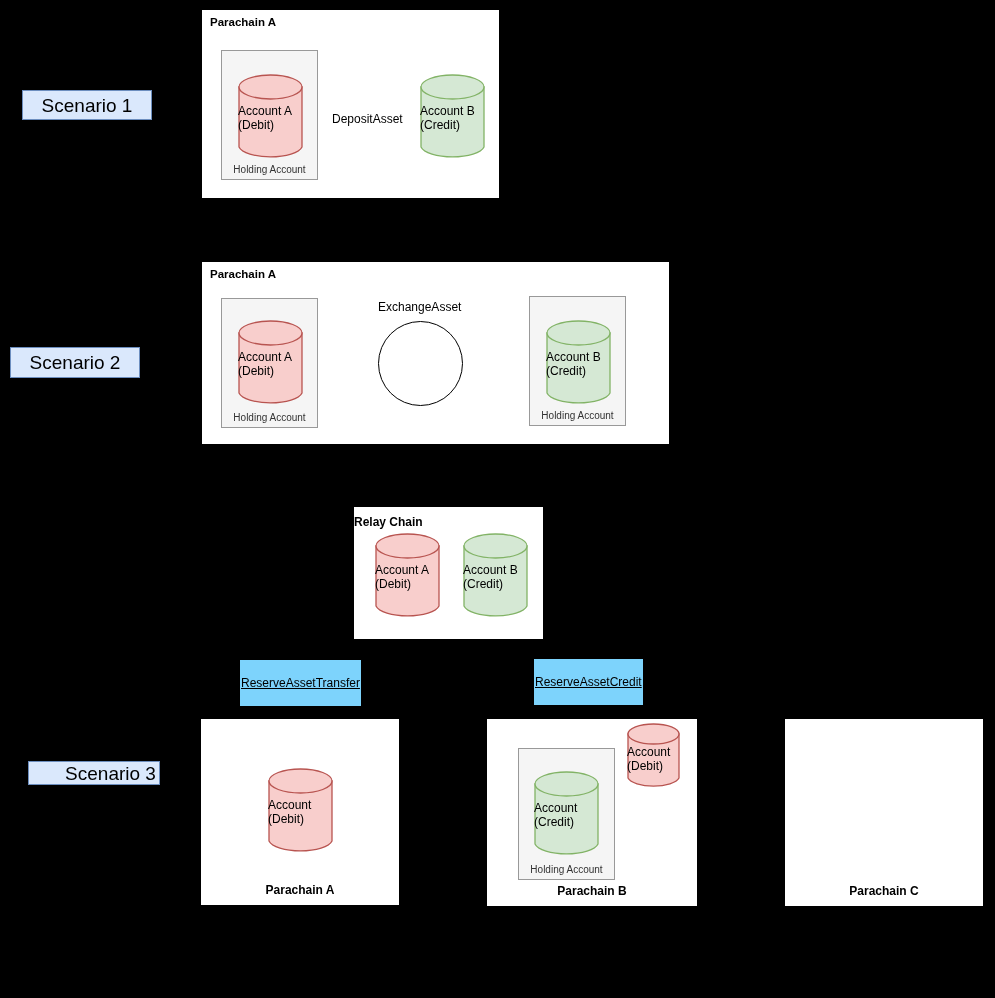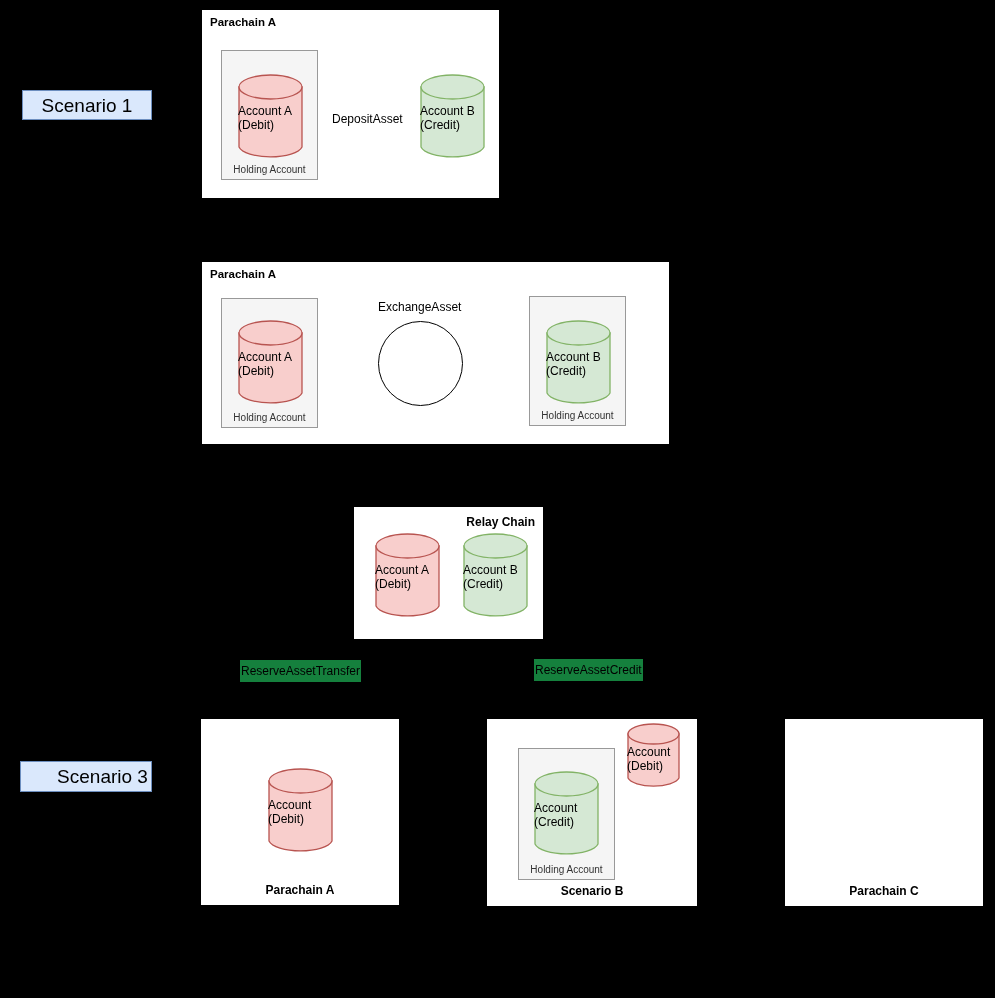--- a/index.html
+++ b/index.html
@@ -47,23 +47,23 @@
     position: absolute;
     left: 8px;
     top: 6px;
     font-size: 11.5px;
     font-weight: bold;
     color: #000;
   }
   .chain-title-tc {
     position: absolute;
     left: 0;
-    right: 8px;
+    right: 0;
     top: 8px;
-    text-align: right;
+    text-align: left;
     font-size: 12px;
     font-weight: bold;
     color: #000;
   }
   .chain-title-bc {
     position: absolute;
     left: 0;
     right: 0;
     bottom: 8px;
     text-align: center;
@@ -107,22 +107,23 @@
   }
 
   
   .edge-label {
     position: absolute;
     font-size: 12px;
     color: #000;
     white-space: nowrap;
   }
   .edge-label.boxed {
-    background: #15803d;
-    padding: 4px 1px;
+    background: #7dd3fc;
+    padding: 16px 1px;
+    text-decoration: underline;
   }
   .circle-node {
     position: absolute;
     border: 1px solid #000;
     border-radius: 50%;
     background: #ffffff;
     box-sizing: border-box;
   }
   .arrows-layer {
     position: absolute;
@@ -208,20 +209,23 @@
       <ellipse cx="32.5" cy="13" rx="31.5" ry="12" fill="#d5e8d4" stroke="#82b366" stroke-width="1.3"></ellipse>
     </svg>
     <div class="cyl-text">
       <div>Account B</div>
       <div>(Credit)</div>
     </div>
   </div>
 
   <div class="edge-label" style="left:332px; top:112px;">DepositAsset</div>
 
+  <div class="scenario-tag" style="left:10px; top:347px; width:130px; height:31px;">
+    <span>Scenario 2</span>
+  </div>
 
   <div class="chain-box" style="left:201px; top:261px; width:469px; height:184px;">
     <div class="chain-title-tl">Parachain A</div>
   </div>
 
   <div class="holding" style="left:221px; top:298px; width:97px; height:130px;">
     <div class="holding-label">Holding Account</div>
   </div>
 
   <div class="cyl" style="left:238px; top:320px; width:65px; height:86px;">
@@ -247,21 +251,21 @@
     <svg width="65" height="86" viewBox="0 0 65 86">
       <path d="M1,13 L1,73 A32,12 0 0 0 64,73 L64,13 Z" fill="#d5e8d4" stroke="#82b366" stroke-width="1.3"></path>
       <ellipse cx="32.5" cy="13" rx="31.5" ry="12" fill="#d5e8d4" stroke="#82b366" stroke-width="1.3"></ellipse>
     </svg>
     <div class="cyl-text">
       <div>Account B</div>
       <div>(Credit)</div>
     </div>
   </div>
 
-  <div class="scenario-tag" style="left:20px; top:761px; width:132px; height:31px;padding-left:33px;">
+  <div class="scenario-tag" style="left:28px; top:761px; width:132px; height:24px;padding-left:33px;">
     <span>Scenario 3</span>
   </div>
 
   <div class="chain-box no-border" style="left:354px; top:507px; width:189px; height:132px;">
     <div class="chain-title-tc">Relay Chain</div>
   </div>
 
   <div class="cyl" style="left:375px; top:533px; width:65px; height:86px;">
     <svg width="65" height="86" viewBox="0 0 65 86">
       <path d="M1,13 L1,73 A32,12 0 0 0 64,73 L64,13 Z" fill="#f8cecc" stroke="#b85450" stroke-width="1.3"></path>
@@ -297,21 +301,21 @@
       <path d="M1,13 L1,73 A32,12 0 0 0 64,73 L64,13 Z" fill="#f8cecc" stroke="#b85450" stroke-width="1.3"></path>
       <ellipse cx="32.5" cy="13" rx="31.5" ry="12" fill="#f8cecc" stroke="#b85450" stroke-width="1.3"></ellipse>
     </svg>
     <div class="cyl-text">
       <div>Account</div>
       <div>(Debit)</div>
     </div>
   </div>
 
   <div class="chain-box no-border" style="left:487px; top:719px; width:210px; height:187px;">
-    <div class="chain-title-bc">Scenario B</div>
+    <div class="chain-title-bc">Parachain B</div>
   </div>
 
   <div class="holding" style="left:518px; top:748px; width:97px; height:132px;">
     <div class="holding-label">Holding Account</div>
   </div>
 
   <div class="cyl" style="left:534px; top:771px; width:65px; height:86px;">
     <svg width="65" height="86" viewBox="0 0 65 86">
       <path d="M1,13 L1,73 A32,12 0 0 0 64,73 L64,13 Z" fill="#d5e8d4" stroke="#82b366" stroke-width="1.3"></path>
       <ellipse cx="32.5" cy="13" rx="31.5" ry="12" fill="#d5e8d4" stroke="#82b366" stroke-width="1.3"></ellipse>

